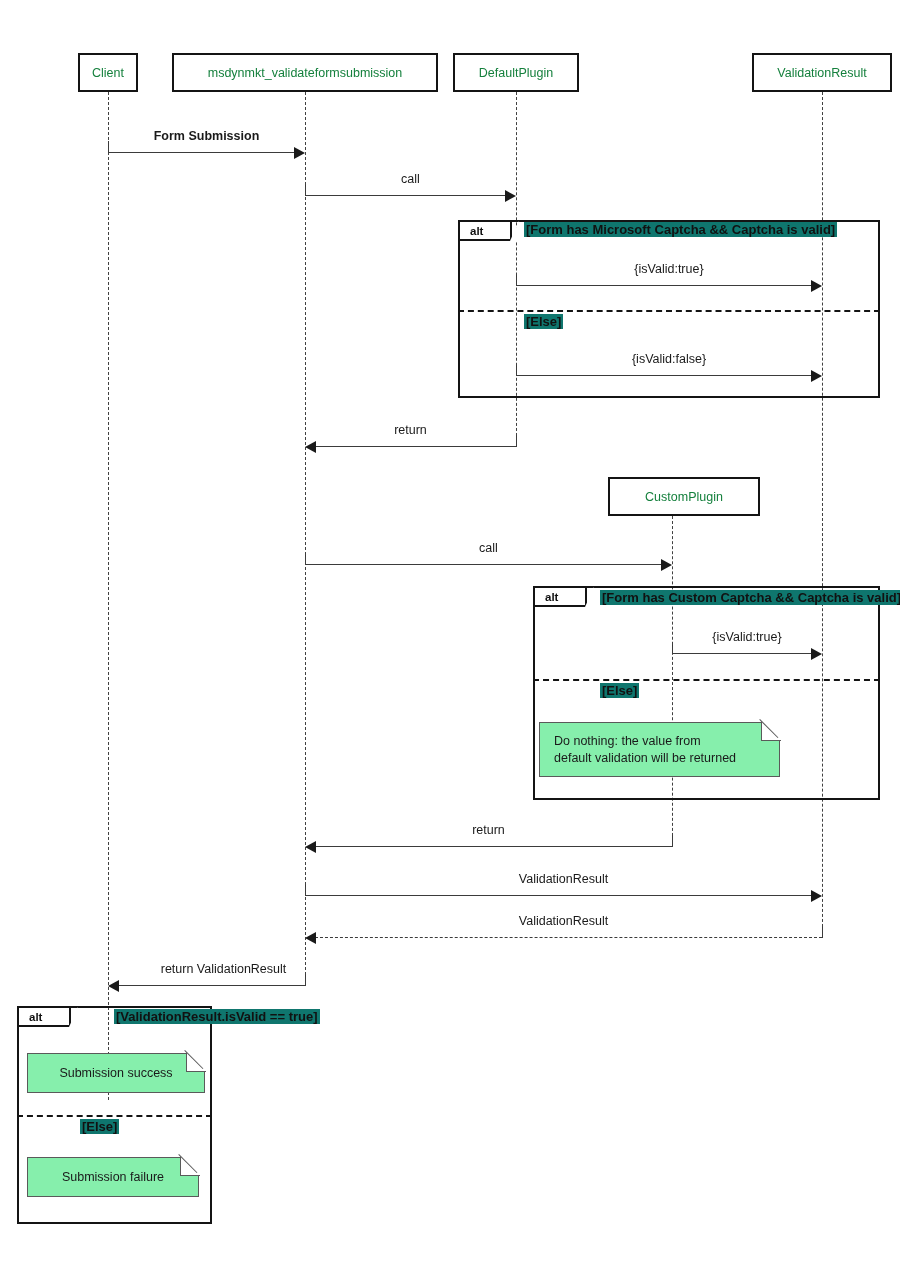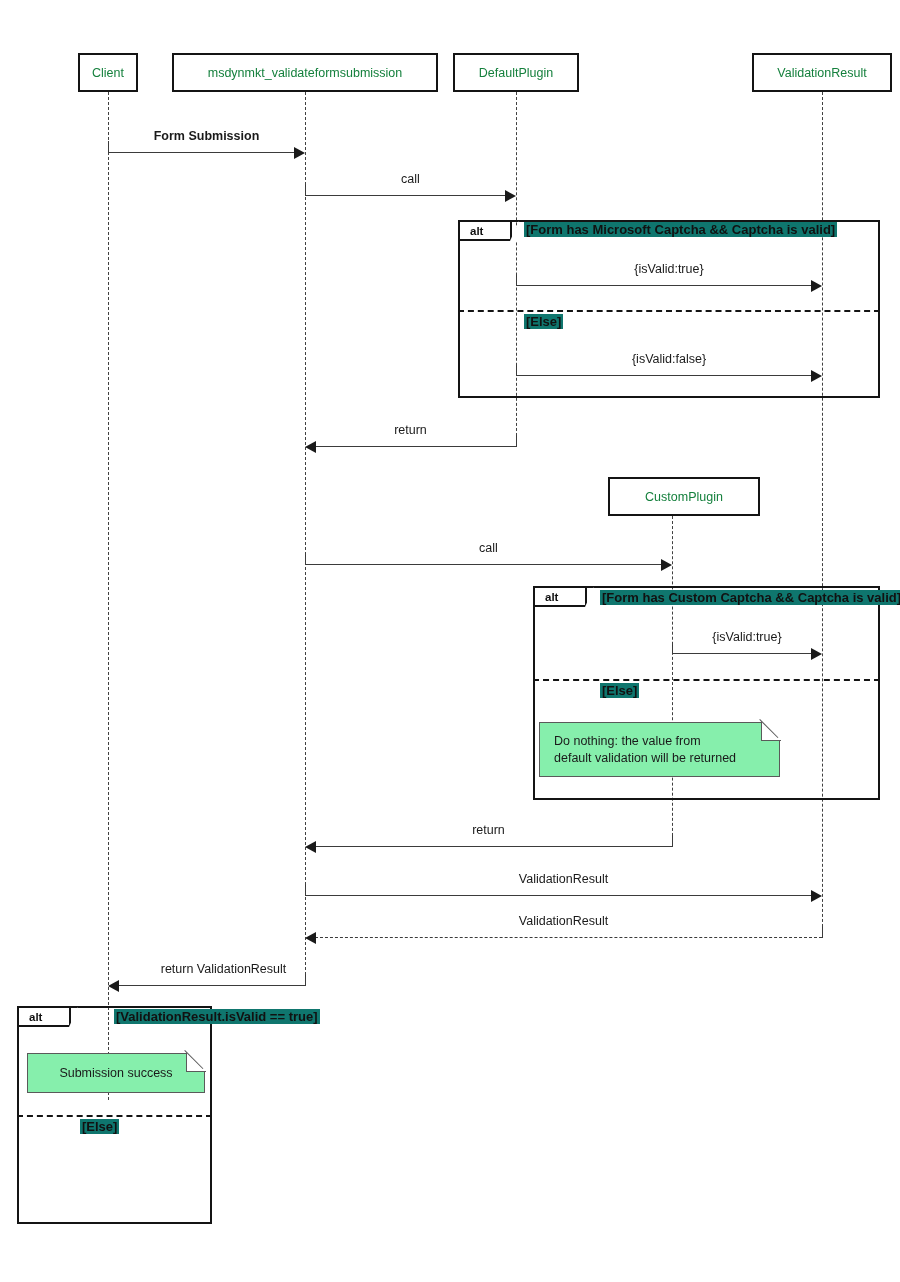--- a/index.html
+++ b/index.html
@@ -318,14 +318,18 @@
   <div class="frag-cond" style="left:84px; top:1009px;margin-left:30px;">[ValidationResult.isValid == true]</div>
 
   <div class="note" style="left:27px; top:1053px; width:178px; height:40px;text-align:right;">
     <div class="note-text">Submission success</div>
     <div class="fold"></div>
   </div>
 
   <div class="frag-divider" style="left:17px; top:1115px; width:195px;"></div>
   <div class="frag-cond" style="left:80px; top:1119px;">[Else]</div>
 
+  <div class="note" style="left:27px; top:1157px; width:172px; height:40px;">
+    <div class="note-text">Submission failure</div>
+    <div class="fold"></div>
+  </div>
 
 </div>
 
 </body></html>

